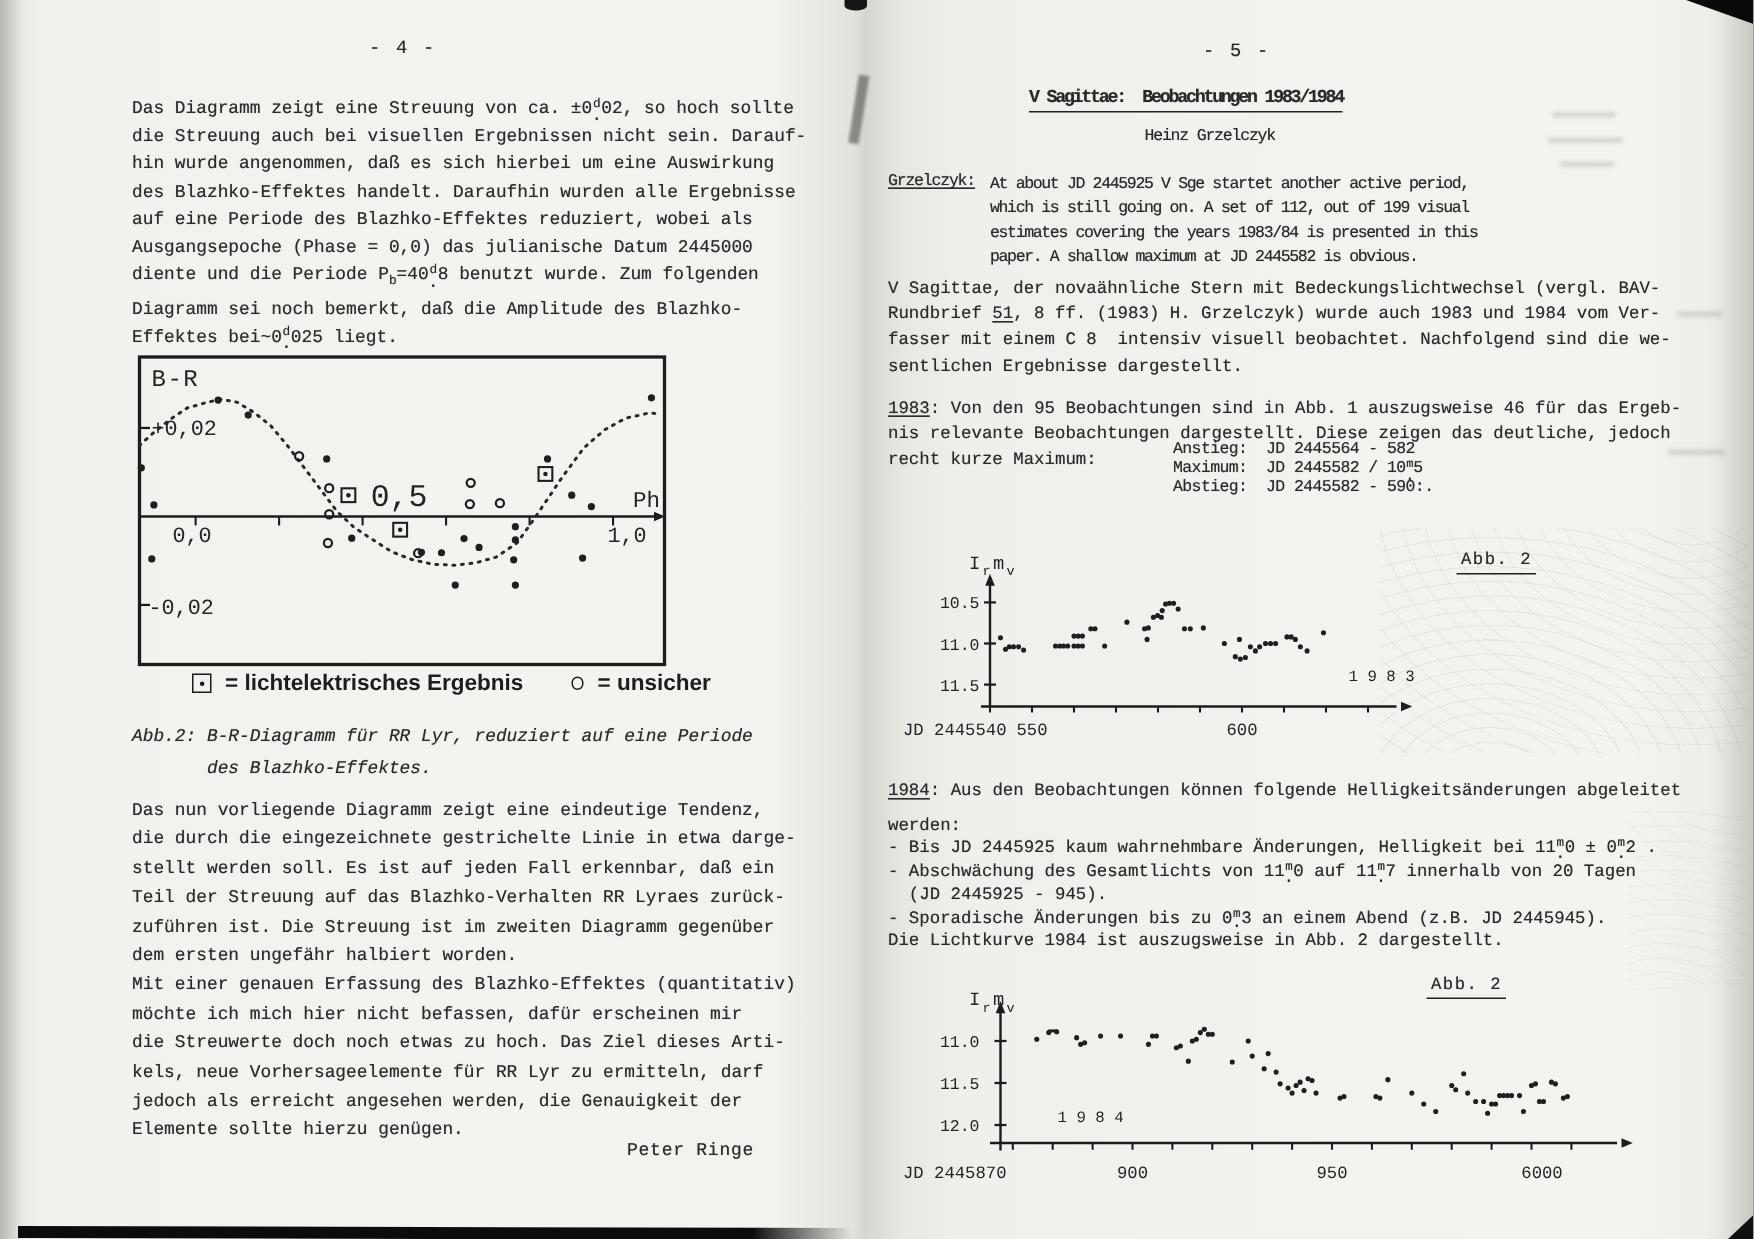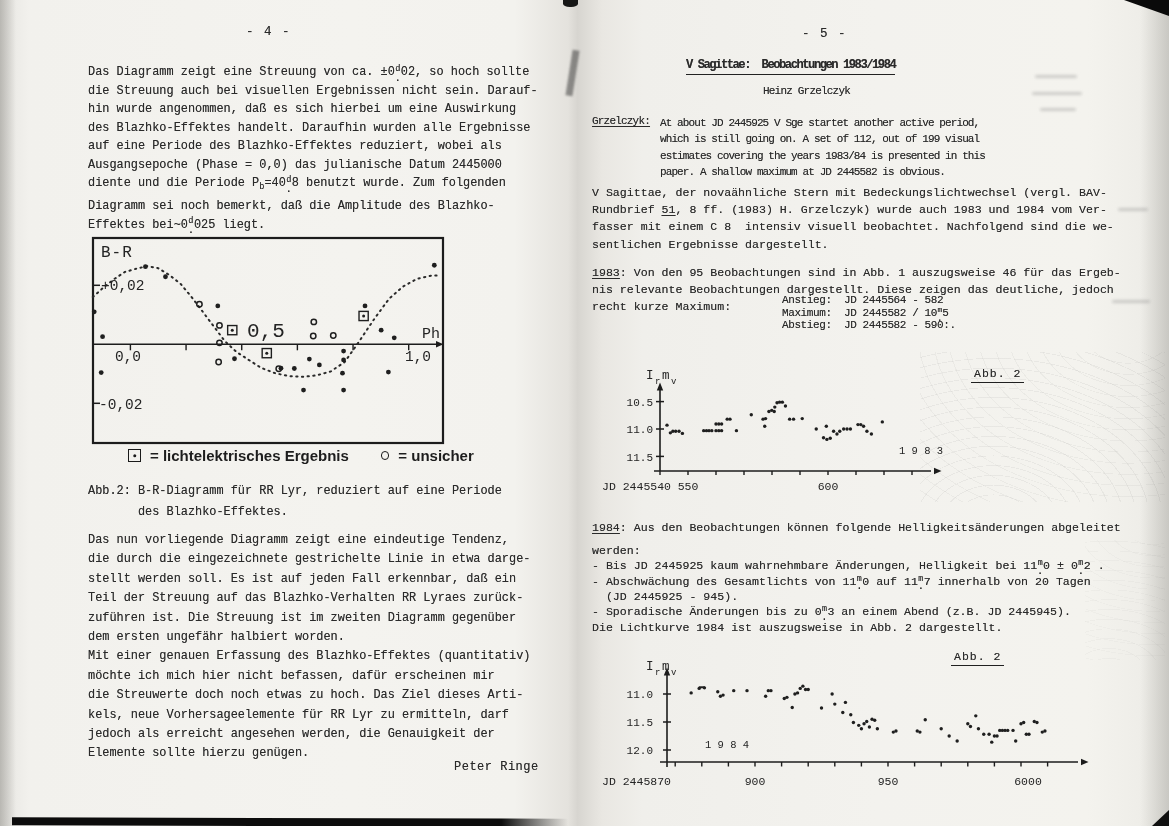--- a/index.html
+++ b/index.html
@@ -6,23 +6,23 @@
   .scan{
     position:relative;width:1169px;height:826px;overflow:hidden;
     font-family:"Liberation Mono","DejaVu Sans Mono",monospace;color:#2a2a2a;
     background:
       linear-gradient(90deg,#e6e5e1 0,#f2f1ed 2.5%,#f4f3ef 30%,#f3f2ee 44%,#e4e2dd 48.6%,#d7d5d0 49.4%,#e9e7e2 51.5%,#f0efeb 55%,#f3f2ee 75%,#f4f3ee 93%,#eeede8 98%,#e8e7e2 100%);
   }
   .page{position:absolute;inset:0;}
   .abs{position:absolute;}
   .ink{color:#2a2a2a;text-shadow:0 0 .5px rgba(40,40,40,.55);}
   .lp-text{font-size:11.9px;line-height:18.55px;white-space:nowrap;}
-  .lp-caption{font-size:11.9px;line-height:20.5px;white-space:nowrap;}
+  .lp-caption{font-size:11.9px;line-height:20.5px;white-space:nowrap;font-style:italic;}
   .pagenum{font-size:12.5px;letter-spacing:1.5px;}
-  .signature{font-size:12px;letter-spacing:.5px;margin-left:36px;}
+  .signature{font-size:12px;letter-spacing:.5px;}
   .rp-body{font-size:11.6px;line-height:17.2px;white-space:nowrap;}
   .rp-small{font-size:11px;line-height:16.3px;letter-spacing:-0.9px;white-space:nowrap;}
   .rp-title{font-size:12.2px;font-weight:bold;letter-spacing:-1.5px;border-bottom:1.4px solid #222;padding-bottom:2px;white-space:nowrap;}
   .rp-author{font-size:11px;letter-spacing:-0.8px;}
   .rp-label-u{font-size:11px;letter-spacing:-0.8px;text-decoration:underline;text-underline-offset:2px;}
   .rp-table{font-size:11px;line-height:11.4px;letter-spacing:-0.4px;white-space:nowrap;}
   .s1984-body{font-size:11.6px;line-height:15.35px;white-space:nowrap;}
   .figlabel{font-size:11.5px;letter-spacing:1px;border-bottom:1.6px solid #202020;padding:0 3px 2px 3px;white-space:nowrap;}
   u{text-underline-offset:2px;}
   sub{font-size:.72em;}

